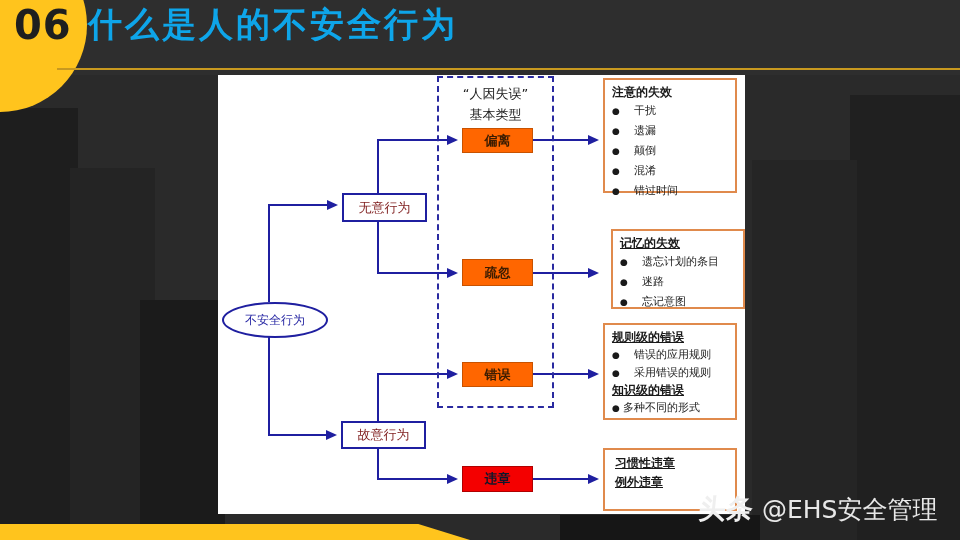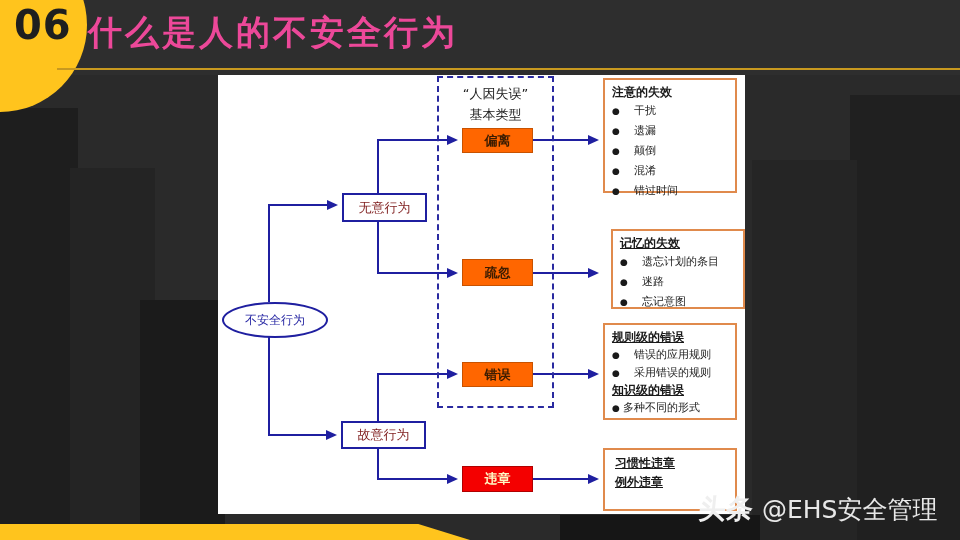--- a/index.html
+++ b/index.html
@@ -21,22 +21,22 @@
   
   .badge-circle {
     position:absolute; left:-87px; top:-62px; width:174px; height:174px;
     border-radius:50%; background:#FFC41D;
   }
   .badge-num {
     position:absolute; left:14px; top:2px; font-size:40px; font-weight:bold;
     color:#1f1f1f; letter-spacing:1px;
   }
   .slide-title {
-    position:absolute; left:88px; top:10px; font-size:34px; font-weight:bold;
-    color:#ec4899; letter-spacing:3px; white-space:nowrap;
+    position:absolute; left:88px; top:2px; font-size:34px; font-weight:bold;
+    color:#0ea5e9; letter-spacing:3px; white-space:nowrap;
   }
   .title-underline {
     position:absolute; left:57px; top:68px; width:903px; height:2px;
     background:#c8991f;
   }
 
   
   .bottom-ribbon {
     position:absolute; left:0; top:524px; width:470px; height:16px;
     background:#FFC41D;
@@ -72,21 +72,21 @@
     position:absolute; left:219px; top:8px; width:117px; text-align:center;
     font-size:13px; color:#1a1a1a; line-height:21px;
   }
 
   .type-box {
     position:absolute; left:244px; width:71px;
     display:flex; align-items:center; justify-content:center;
     font-size:13px; font-weight:bold;
   }
   .type-orange { background:#ff6600; border:1px solid #c85200; color:#3c1c00; }
-  .type-red    { background:#f40000; border:1px solid #b00000; color:#fef9c3; }
+  .type-red    { background:#f40000; border:1px solid #b00000; color:#0f172a; }
   .t-deviation  { top:53px;  height:25px; }
   .t-negligence { top:184px; height:27px; }
   .t-error      { top:287px; height:25px; }
   .t-violation  { top:391px; height:26px; }
 
   .detail-box {
     position:absolute; left:385px; width:134px;
     border:2px solid #e08a4c; background:#fff; padding:4px 7px 2px 7px;
     color:#1a1a1a;
   }

